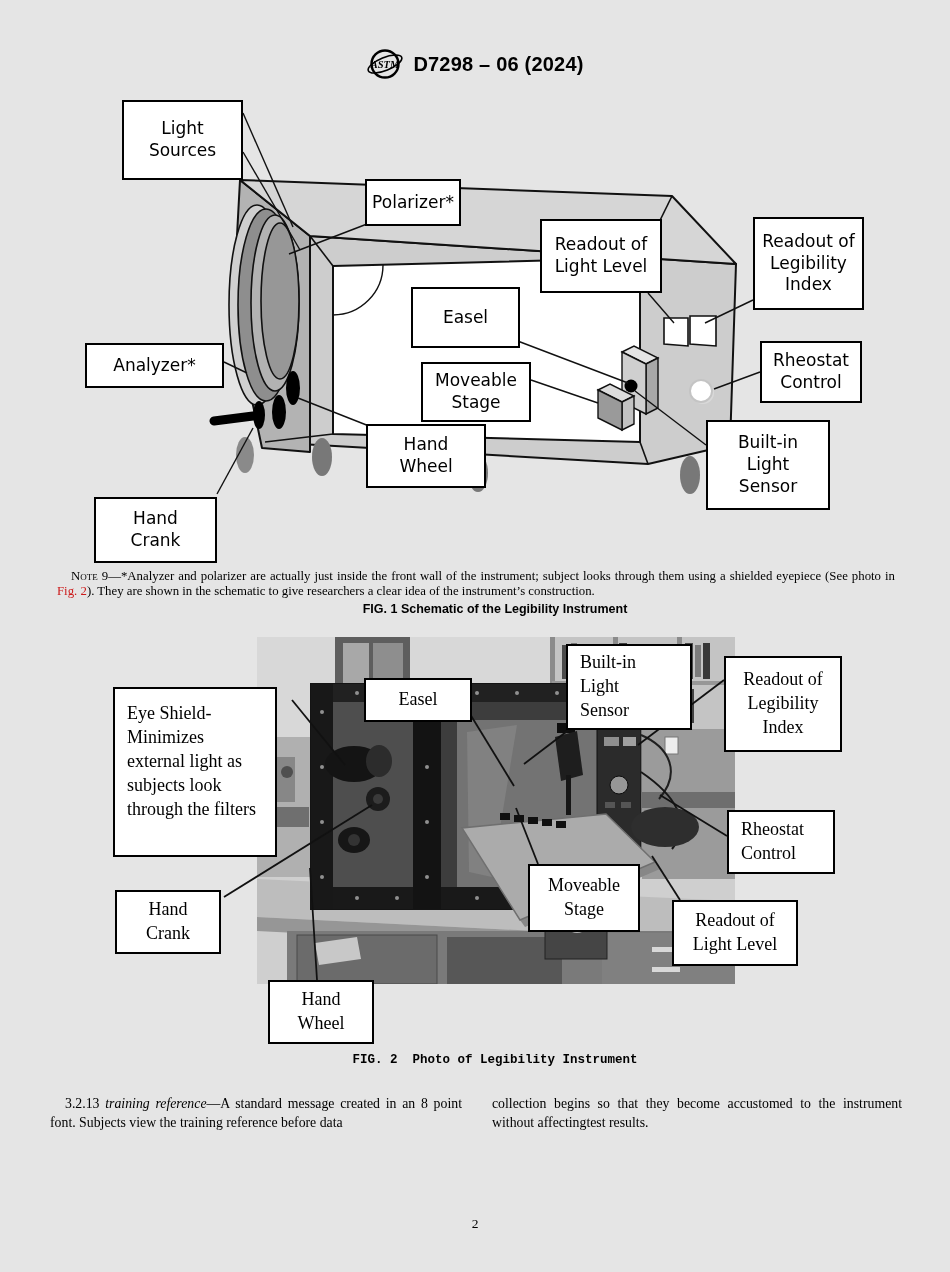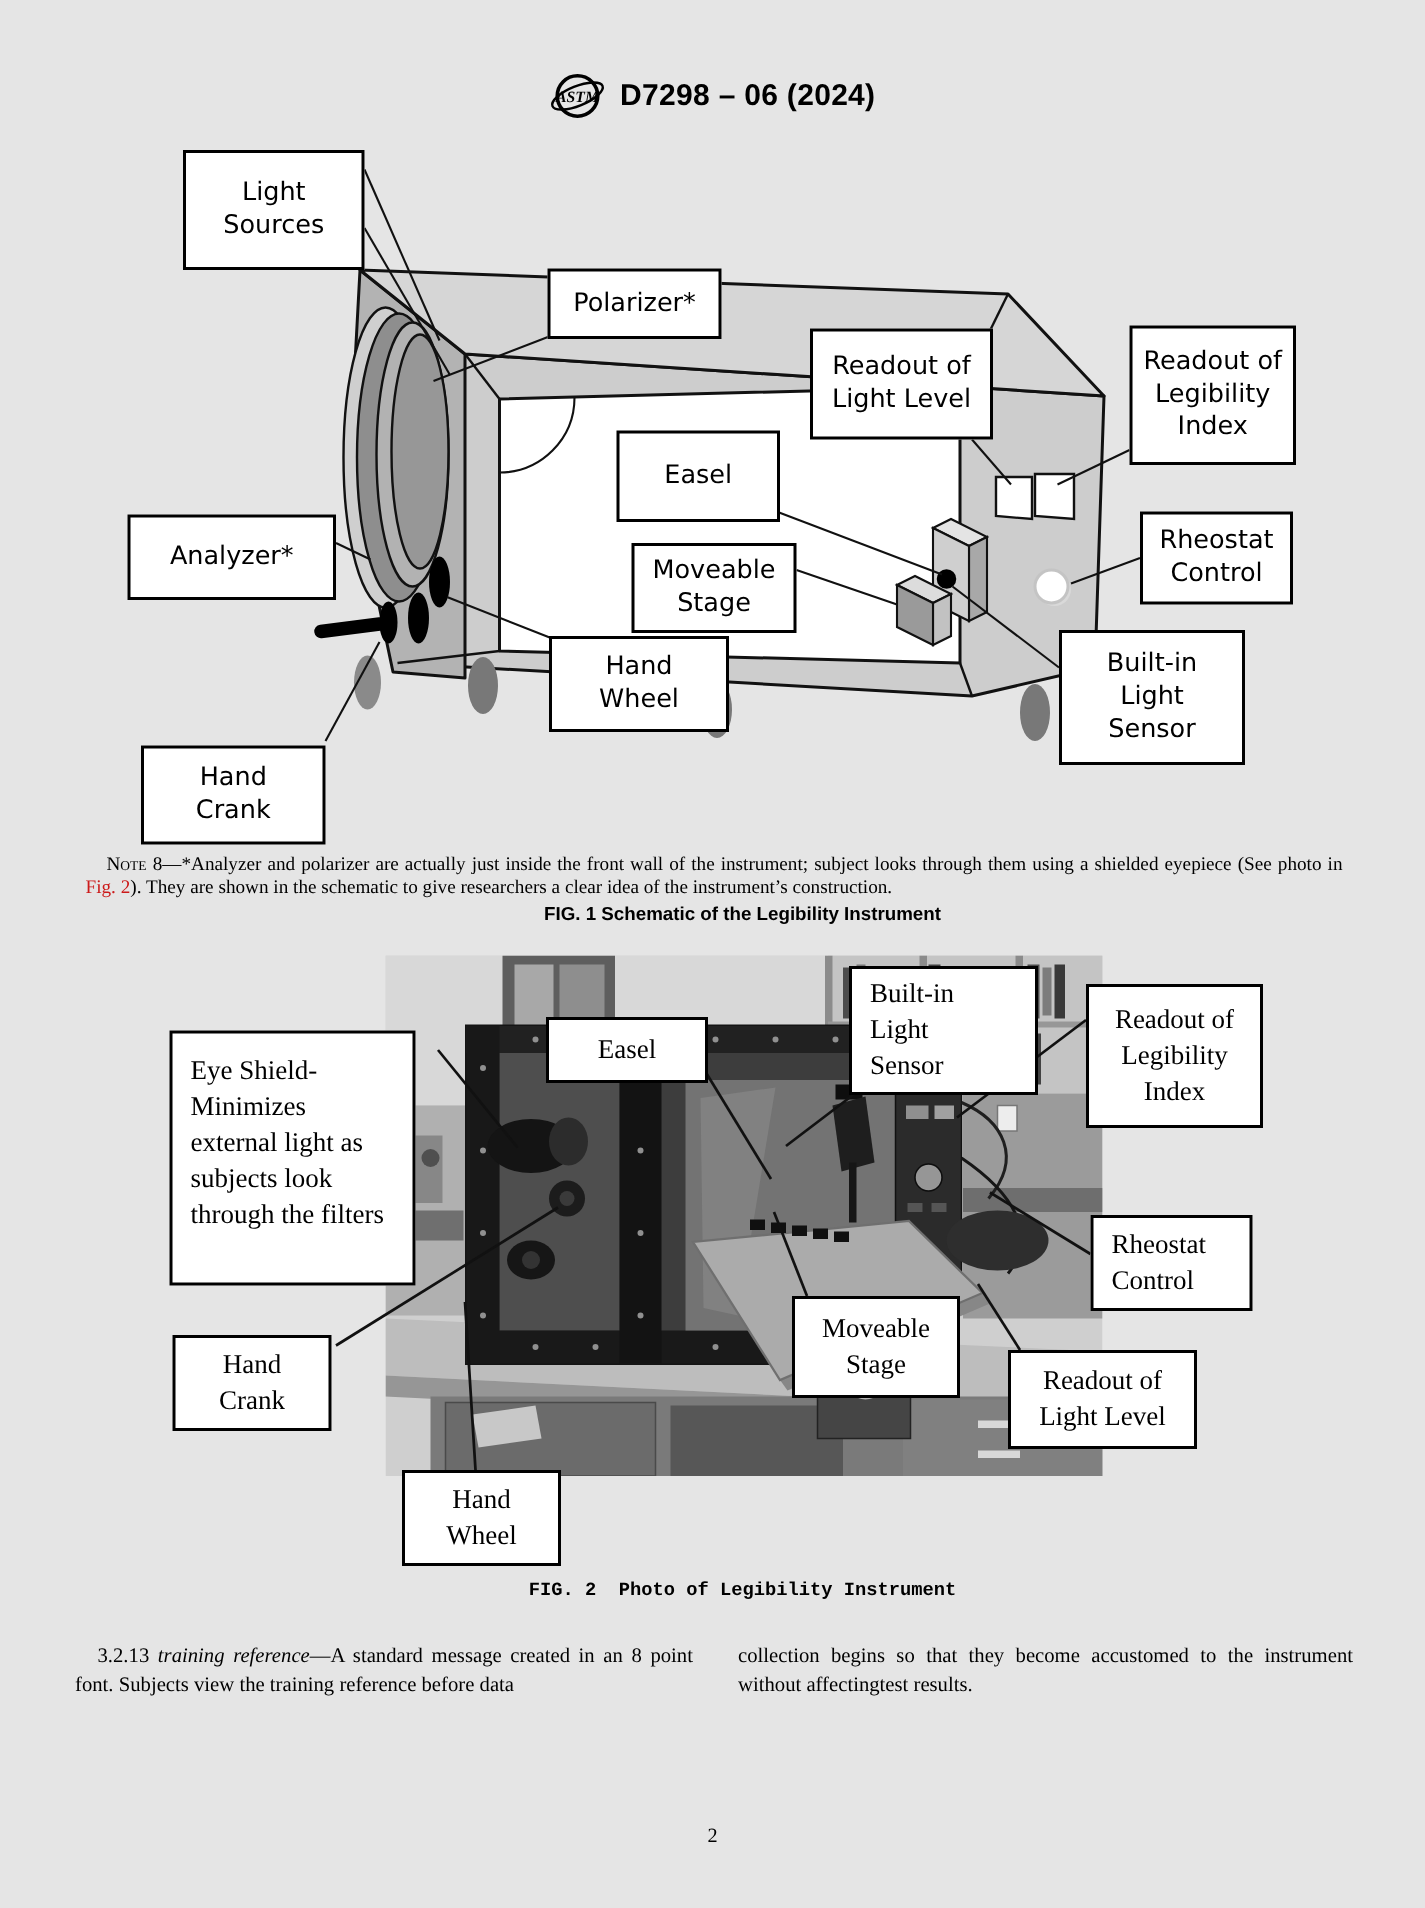--- a/index.html
+++ b/index.html
@@ -107,42 +107,42 @@
       <line x1="675" y1="277" x2="629" y2="294"></line>
       <line x1="621" y1="350" x2="550" y2="296"></line>
       <line x1="284" y1="331" x2="213" y2="303"></line>
       <line x1="139" y1="267" x2="162" y2="278"></line>
       <line x1="132" y1="399" x2="168" y2="333"></line>
     </g>
   </svg>
 
   <div class="f1box" style="left:122px;top:100px;width:121px;height:80px;">Light
 Sources</div>
-  <div class="f1box" style="left:365px;top:179px;width:116px;height:47px;">Polarizer*</div>
+  <div class="f1box" style="left:365px;top:179px;width:96px;height:47px;">Polarizer*</div>
   <div class="f1box" style="left:540px;top:219px;width:122px;height:74px;">Readout of
 Light Level</div>
   <div class="f1box" style="left:753px;top:217px;width:111px;height:93px;">Readout of
 Legibility
 Index</div>
   <div class="f1box" style="left:411px;top:287px;width:109px;height:61px;">Easel</div>
-  <div class="f1box" style="left:85px;top:343px;width:139px;height:57px;">Analyzer*</div>
+  <div class="f1box" style="left:85px;top:343px;width:139px;height:45px;">Analyzer*</div>
   <div class="f1box" style="left:421px;top:362px;width:110px;height:60px;">Moveable
 Stage</div>
   <div class="f1box" style="left:760px;top:341px;width:102px;height:62px;">Rheostat
 Control</div>
   <div class="f1box" style="left:366px;top:424px;width:120px;height:64px;">Hand
 Wheel</div>
   <div class="f1box" style="left:706px;top:420px;width:124px;height:90px;">Built-in
 Light
 Sensor</div>
   <div class="f1box" style="left:94px;top:497px;width:123px;height:66px;">Hand
 Crank</div>
 
   <div class="note">
-    <span class="sc">Note 8—</span><span>*Analyzer and polarizer are actually just inside the front wall of the instrument; subject looks through them using a shielded eyepiece (See photo in </span><a class="figlink">Fig. 2</a><span>). They are shown in the schematic to give researchers a clear idea of the instrument’s construction.</span>
+    <span class="sc">Note 9—</span><span>*Analyzer and polarizer are actually just inside the front wall of the instrument; subject looks through them using a shielded eyepiece (See photo in </span><a class="figlink">Fig. 2</a><span>). They are shown in the schematic to give researchers a clear idea of the instrument’s construction.</span>
   </div>
 
   <div class="figcap" style="top:602px;">FIG. 1 Schematic of the Legibility Instrument</div>
 
   <svg class="abs" style="left:257px;top:637px;" width="478" height="347" viewBox="0 0 478 347">
     <rect x="0" y="0" width="478" height="347" fill="#cfcfcf"></rect>
     <rect x="0" y="0" width="478" height="100" fill="#d8d8d8"></rect>
 
     <g>
       <rect x="78" y="0" width="75" height="78" fill="#5e5e5e"></rect>

